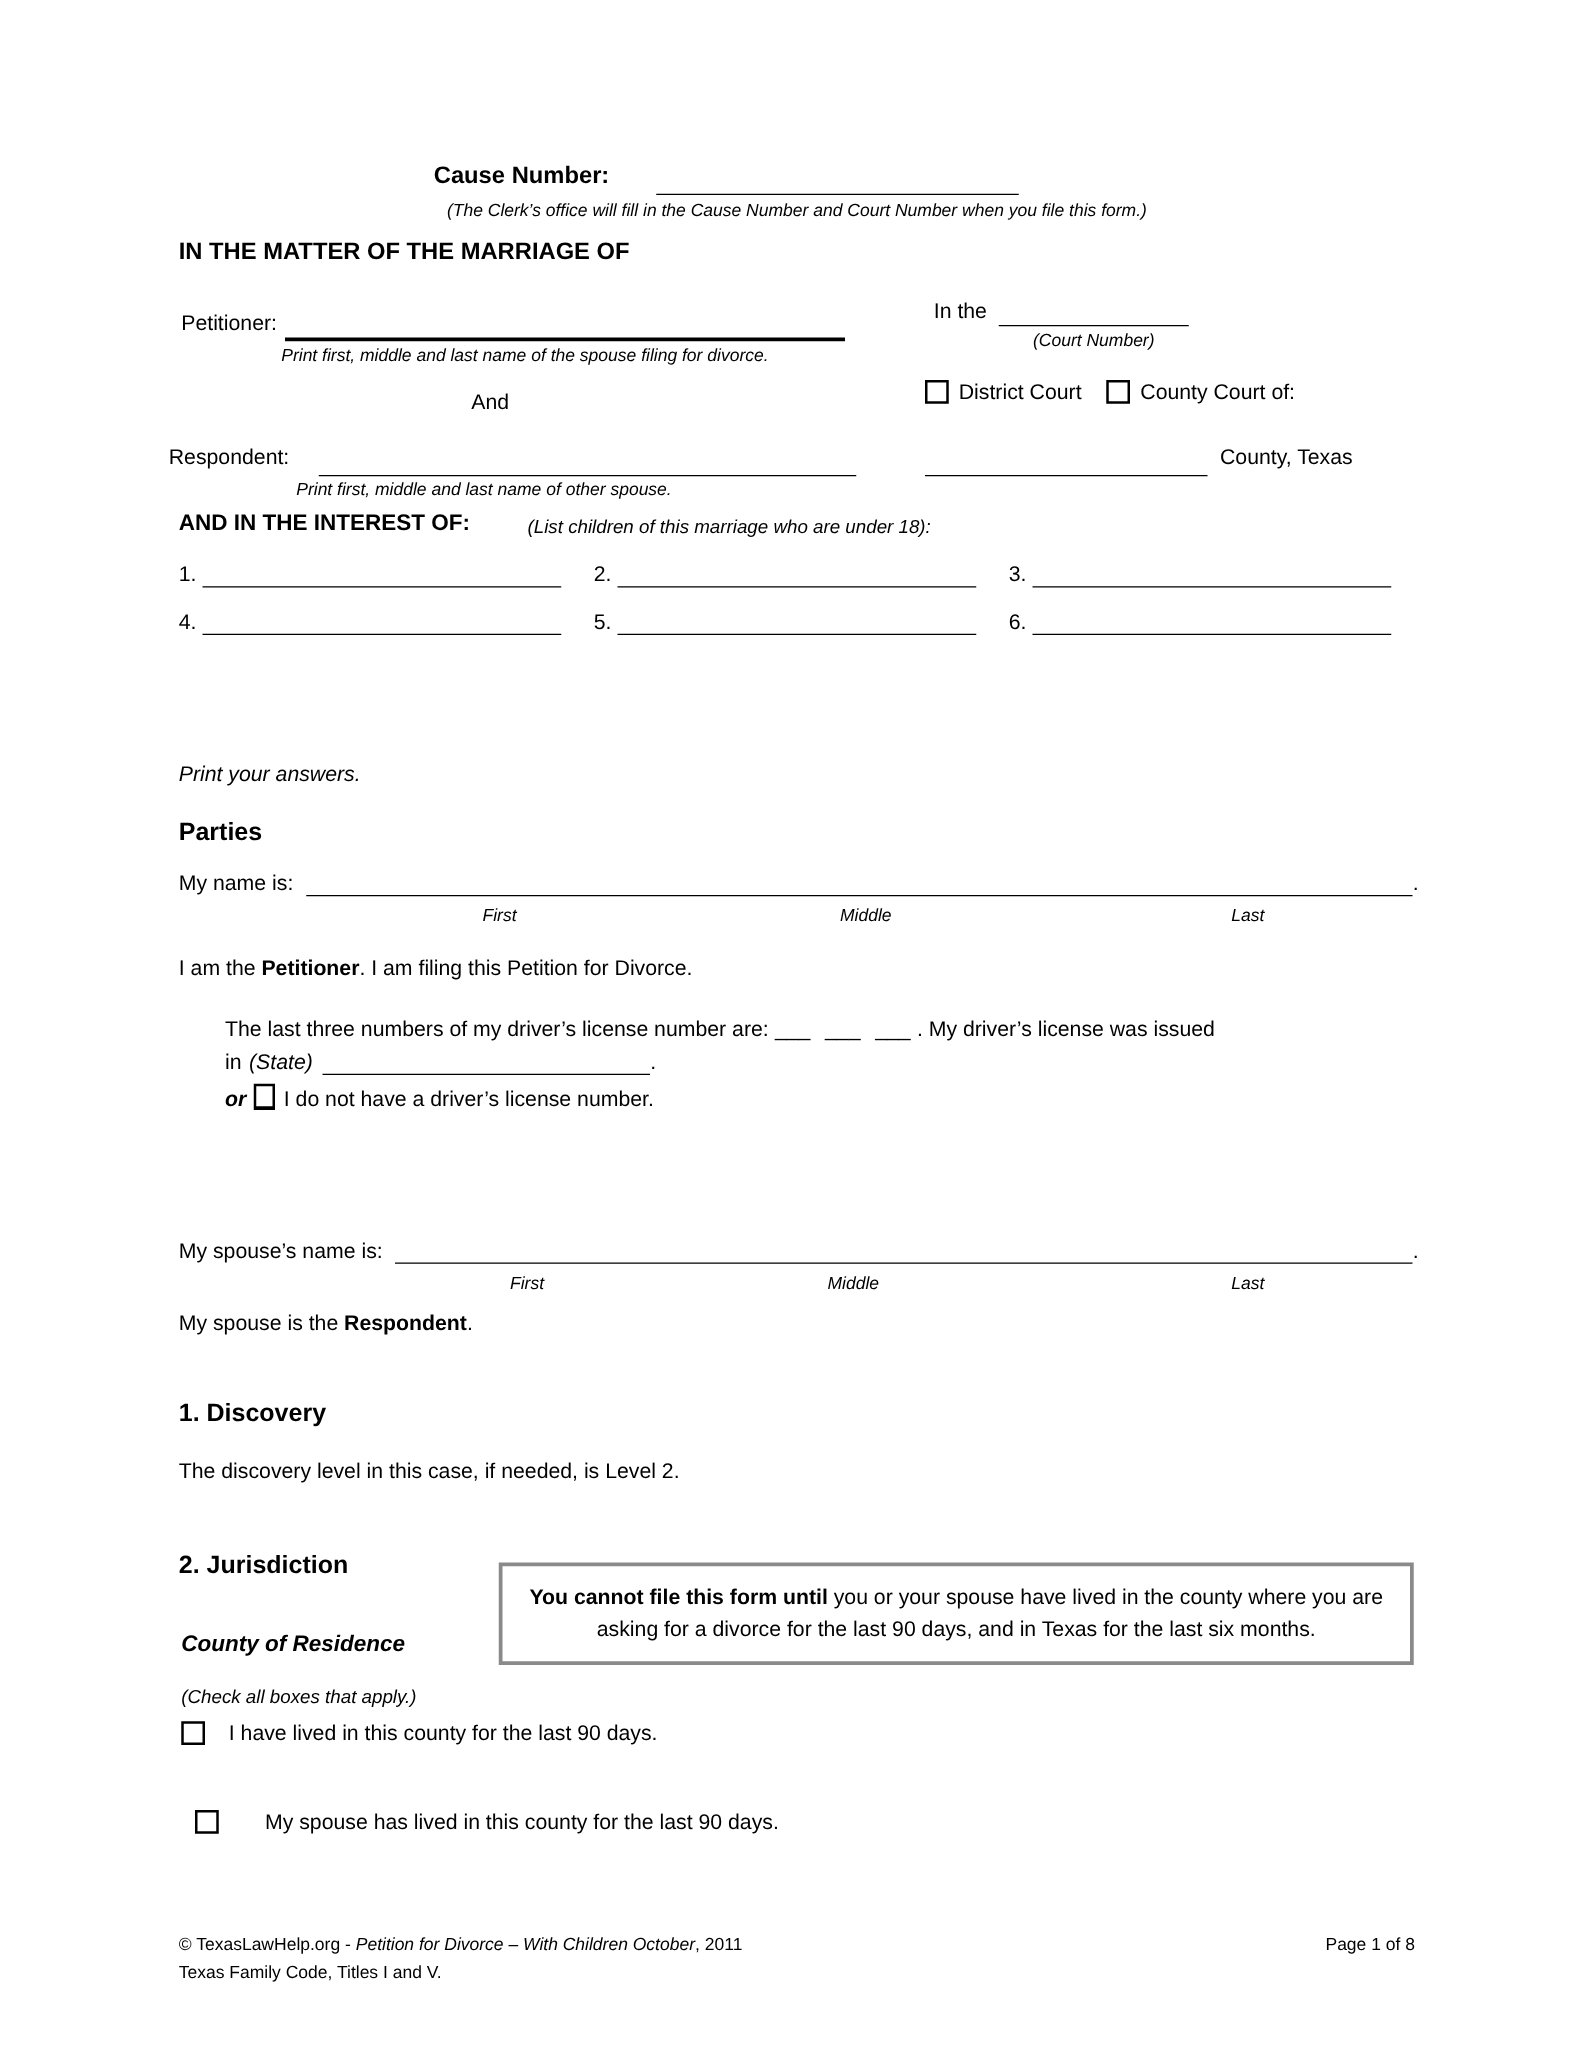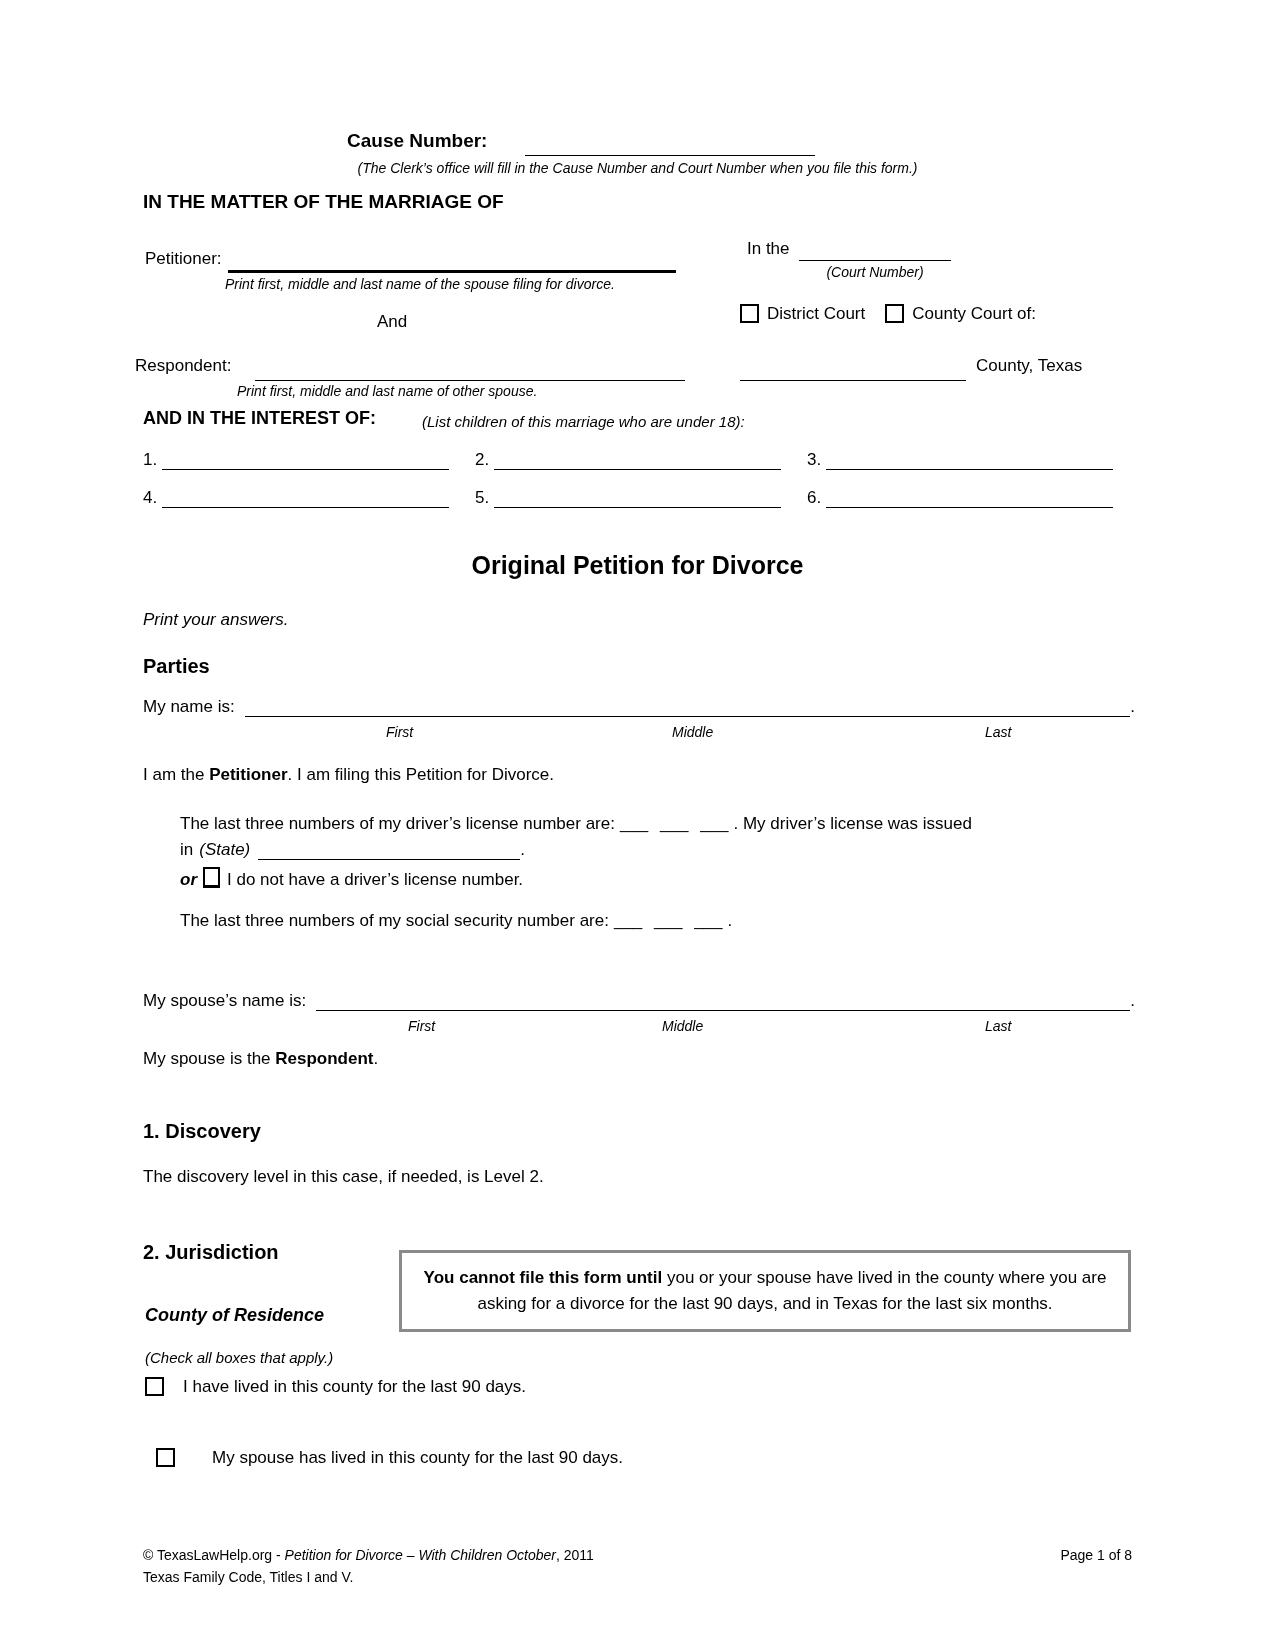--- a/index.html
+++ b/index.html
@@ -93,21 +93,20 @@
     <span class="childcell">
         <span class="num">5.</span>
         <span class="blank grow"></span>
       </span>
     <span class="childcell">
         <span class="num">6.</span>
         <span class="blank grow"></span>
       </span>
   </div>
 
-  <div class="abs h1 center" style="left:143px;top:550px;width:989px;">Original Petition for Divorce</div>
   <span class="abs i" style="left:143px;top:609px;">Print your answers.</span>
 
   <span class="abs h2" style="left:143px;top:654px;">Parties</span>
 
   <div class="row" style="left:143px;top:696px;width:992px;">
     <span>My name is:</span>
     <span class="blank grow" style="margin-left:10px;"></span>
     <span>.</span>
   </div>
   <span class="abs hint" style="left:386px;top:724px;">First</span>
@@ -118,21 +117,20 @@
 
   <div class="abs" style="left:180px;top:813px;"><span>The last three numbers of my driver’s license number are:</span><span class="blanks">___ ___ ___</span><span>. My driver’s license was issued</span></div>
   <div class="row" style="left:180px;top:839px;">
     <span style="margin-right:6px;">in</span>
     <span class="i">(State)</span>
     <span class="blank" style="width:262px;margin-left:8px;"></span>
     <span>.</span>
   </div>
   <div class="abs" style="left:180px;top:864px;"><span class="bi">or</span><span class="cbsm"></span><span>I do not have a driver’s license number.</span></div>
 
-  <div class="abs" style="left:180px;top:910px;"><span>The last three numbers of my social security number are:</span><span class="blanks">___ ___ ___</span><span>.</span></div>
 
   <div class="row" style="left:143px;top:990px;width:992px;">
     <span>My spouse’s name is:</span>
     <span class="blank grow" style="margin-left:10px;"></span>
     <span>.</span>
   </div>
   <span class="abs hint" style="left:408px;top:1018px;">First</span>
   <span class="abs hint" style="left:662px;top:1018px;">Middle</span>
   <span class="abs hint" style="left:985px;top:1018px;">Last</span>
 

